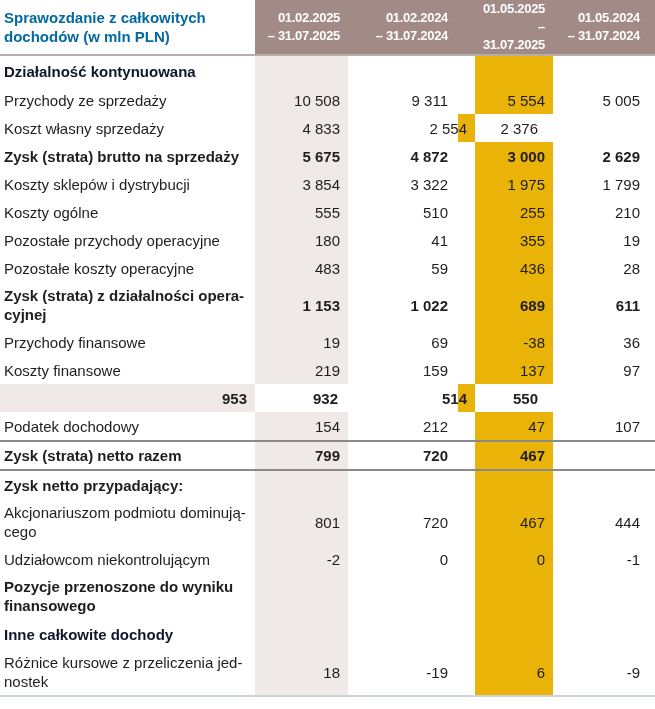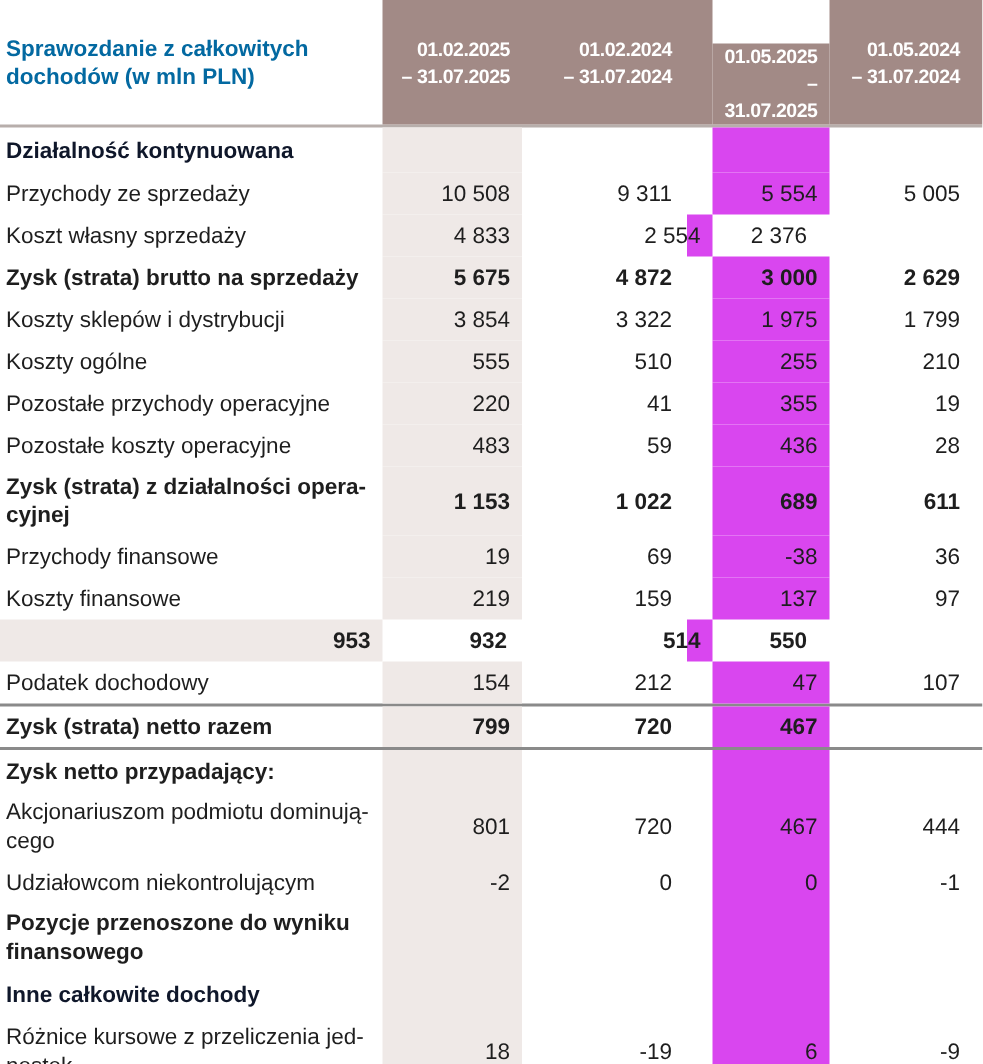--- a/index.html
+++ b/index.html
@@ -54,21 +54,21 @@
     letter-spacing: -0.3px;
     line-height: 18px;
     white-space: pre-line;
     text-align: right;
     display: flex;
     align-items: center;
     justify-content: flex-end;
   }
   .band-cell.b1 { padding-right: 8px; }
   .band-cell.b2 { padding-right: 10px; }
-  .band-cell.b3 { padding-right: 8px; margin-top: 29px; }
+  .band-cell.b3 { padding-right: 8px; }
   .band-cell.b4 { padding-right: 15px; }
 
   
   .row { min-height: 28px; align-items: center; }
   .row .label {
     font-size: 15px;
     line-height: 19px;
     white-space: pre-line;
     padding: 4px 6px 4px 4px;
   }
@@ -76,21 +76,21 @@
     font-size: 15px;
     text-align: right;
     white-space: nowrap;
     align-self: stretch;
     display: flex;
     align-items: center;
     justify-content: flex-end;
   }
   .n1 { padding-right: 8px;  background: #efe9e7; }
   .n2 { padding-right: 10px; }
-  .n3 { padding-right: 8px;  background: #d946ef; }
+  .n3 { padding-right: 8px;  background: #eab308; }
   .n4 { padding-right: 15px; }
   .sp { align-self: stretch; }
 
   .row.bold .label, .row.bold .num { font-weight: bold; }
   .row.section { min-height: 30px; }
   .row.section .label { font-weight: bold; color: #0f172a; }
   .row.rules { border-top: 2px solid #8a8a8a; border-bottom: 2px solid #8a8a8a; }
   .table { border-bottom: 2px solid #ccd3d7; }
 </style>
 </head>
@@ -163,21 +163,21 @@
     <div class="label">Koszty ogólne</div>
     <div class="num n1">555</div>
     <div class="num n2">510</div>
     <div class="sp"></div>
     <div class="num n3">255</div>
     <div class="num n4">210</div>
   </div>
 
   <div class="row grid">
     <div class="label">Pozostałe przychody operacyjne</div>
-    <div class="num n1">220</div>
+    <div class="num n1">180</div>
     <div class="num n2">41</div>
     <div class="sp"></div>
     <div class="num n3">355</div>
     <div class="num n4">19</div>
   </div>
 
   <div class="row grid">
     <div class="label">Pozostałe koszty operacyjne</div>
     <div class="num n1">483</div>
     <div class="num n2">59</div>

